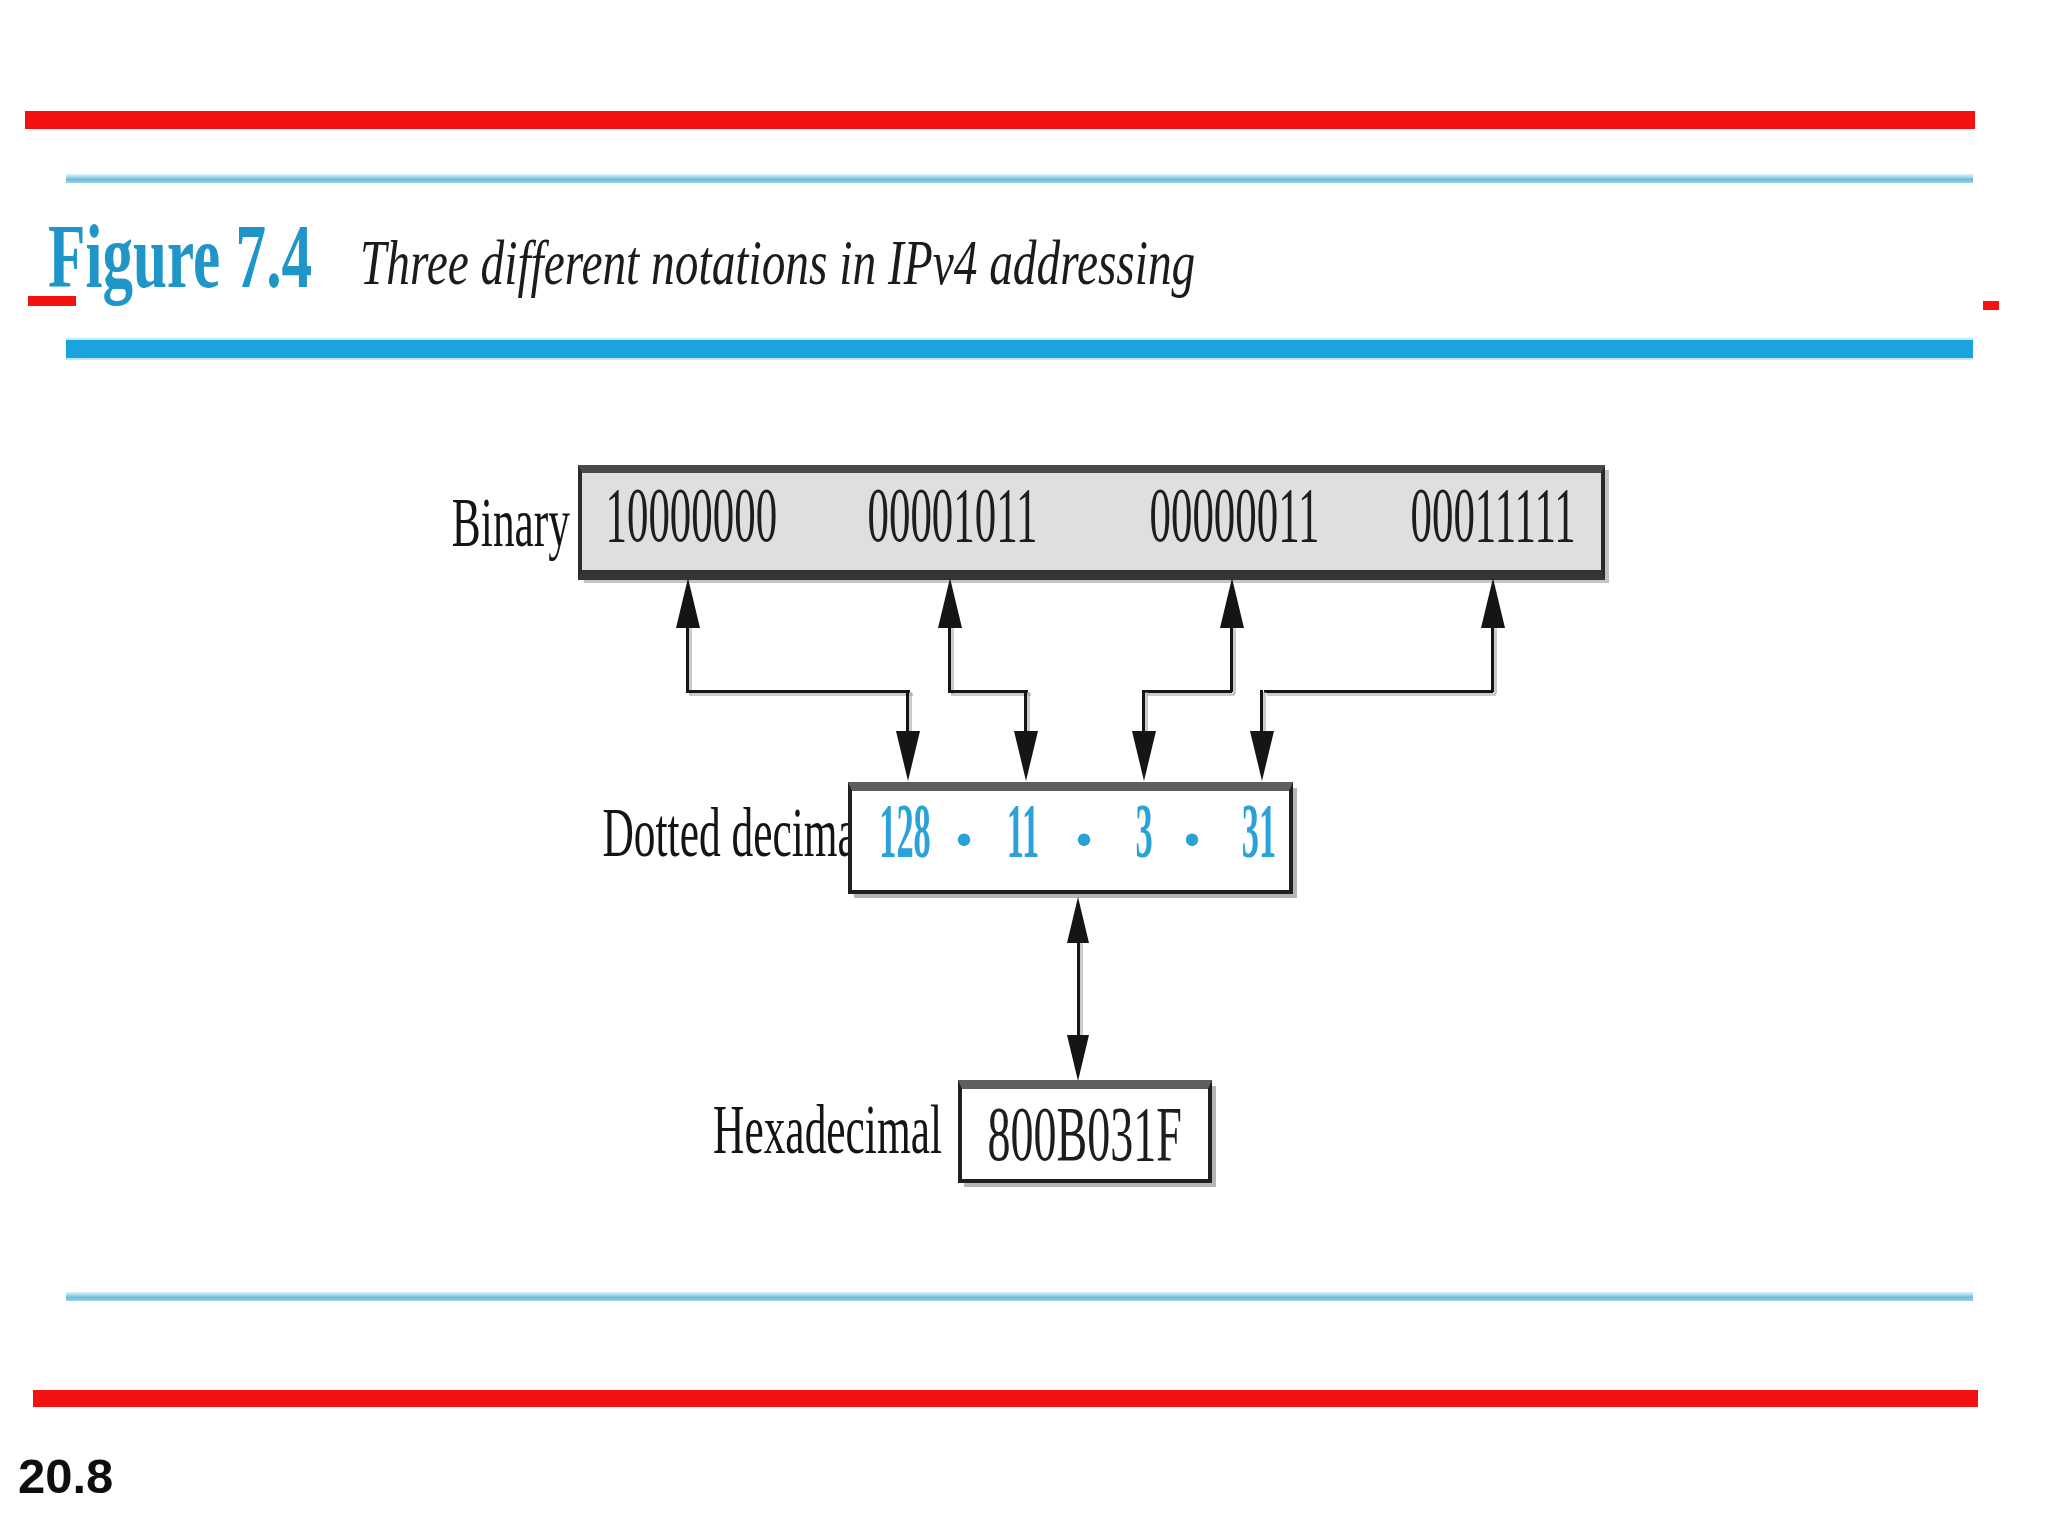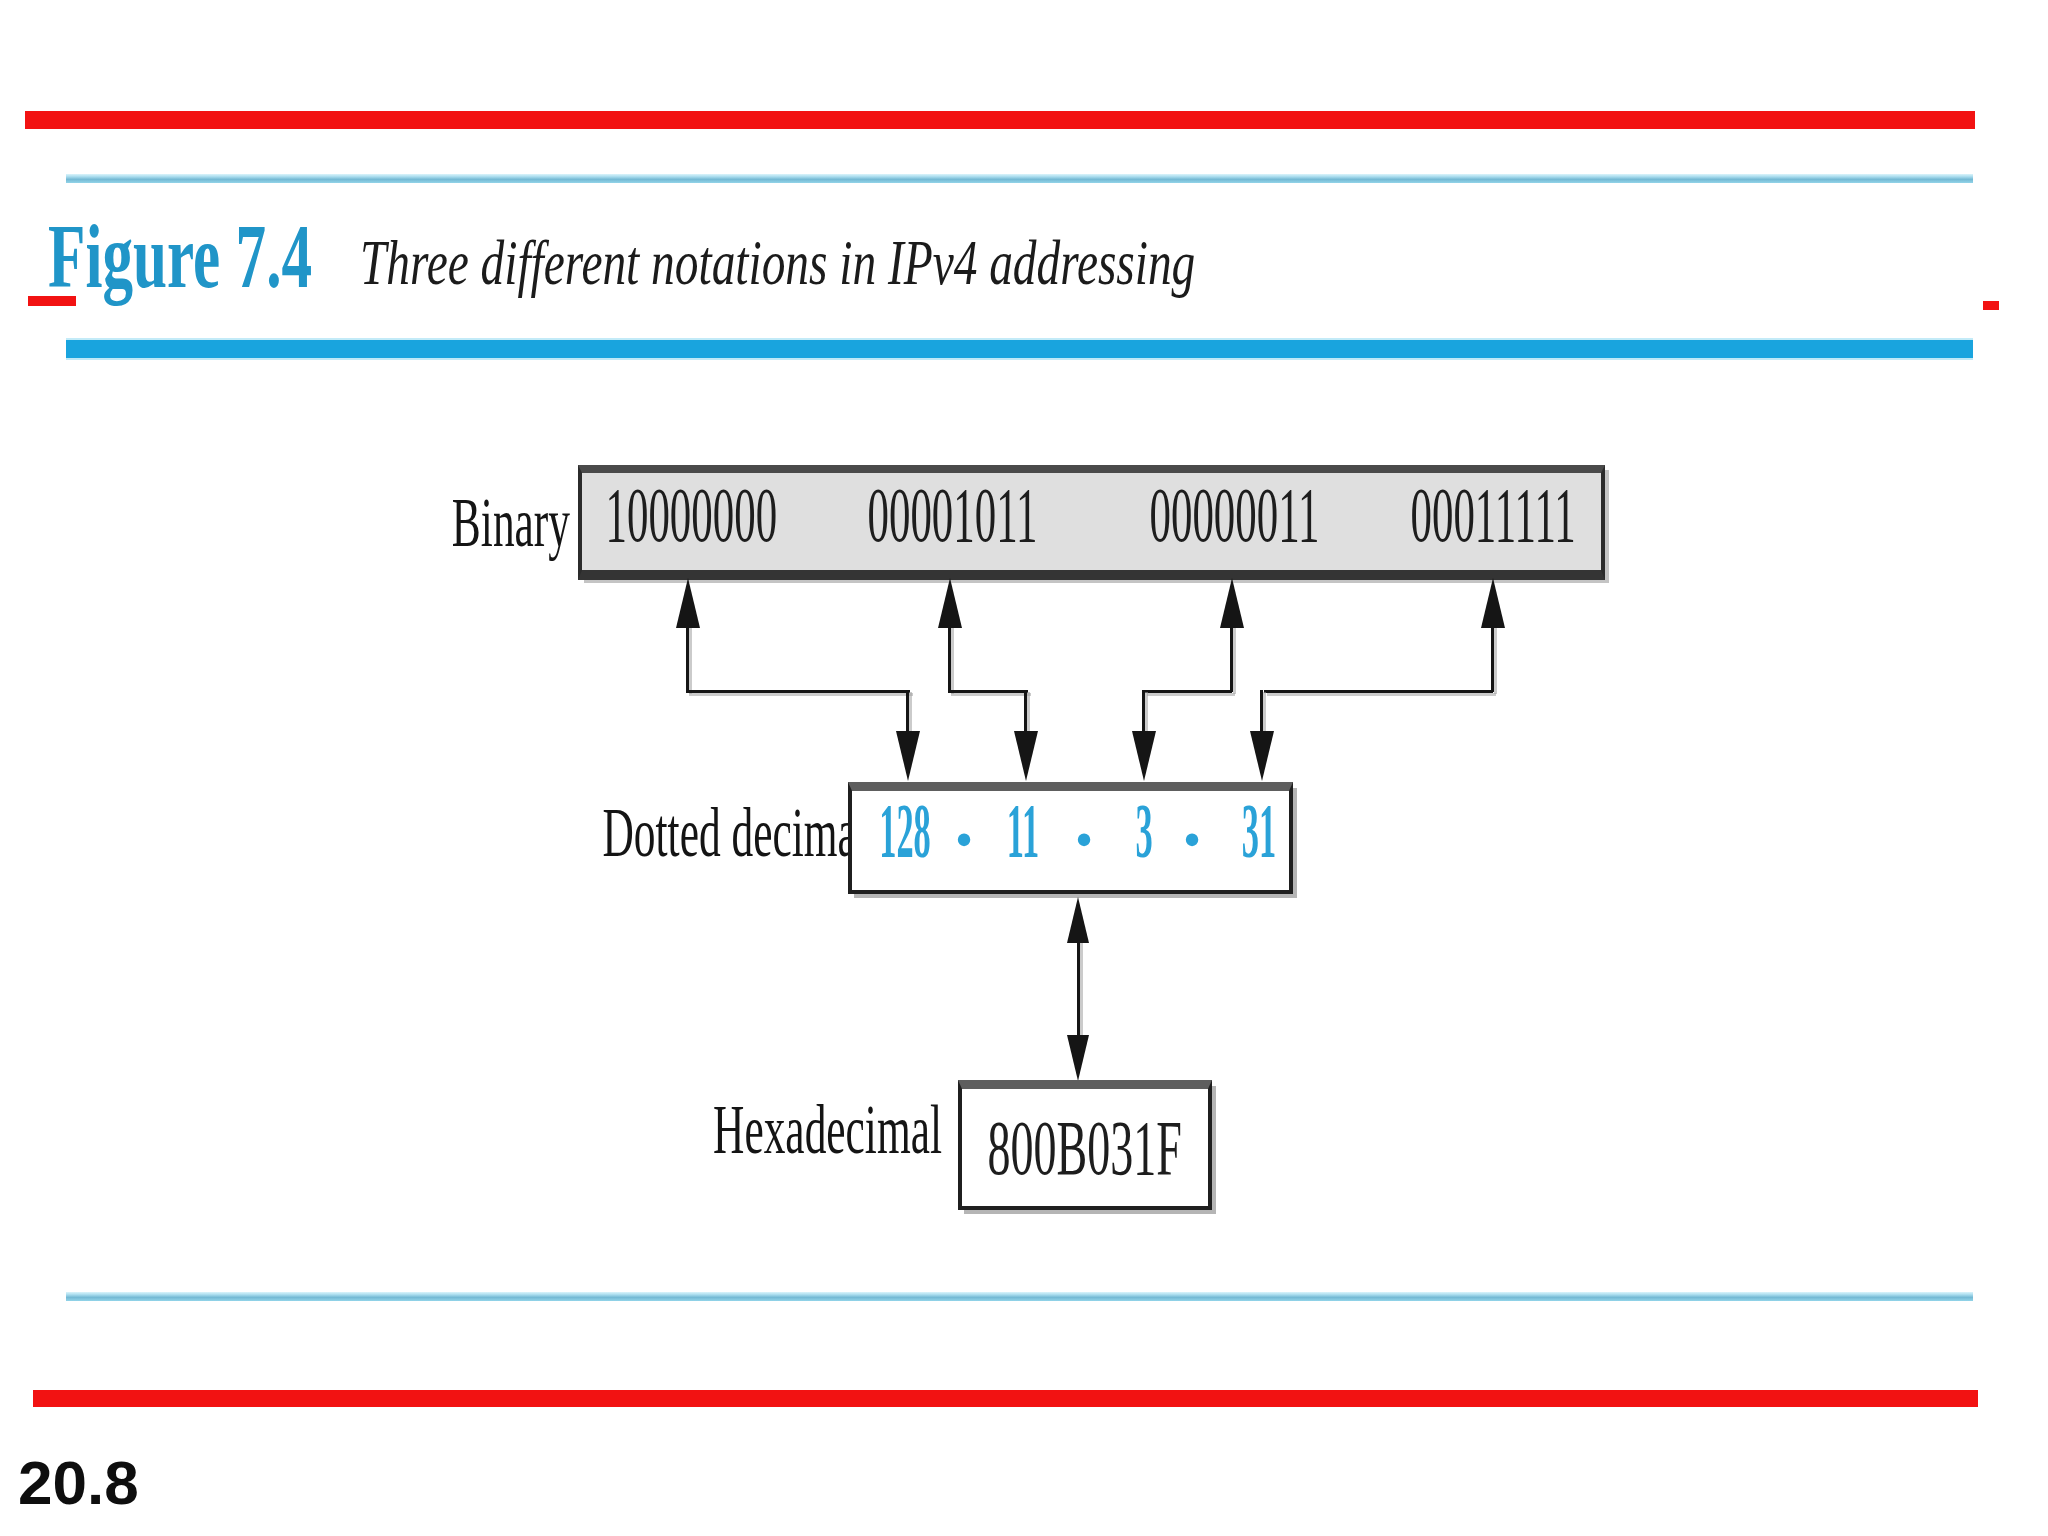--- a/index.html
+++ b/index.html
@@ -46,21 +46,21 @@
   .binary-box{
     left:578px;top:465px;width:1027px;height:115px;background:var(--binary-box-fill);
     border:4px solid #2b2b2b;border-top:8px solid #4a4a4a;border-bottom:10px solid #343434;
     box-shadow:5px 4px 0 -1px #c4c4c4;
   }
   .white-box{
     background:#ffffff;border:4px solid #1f1f1f;border-top:9px solid #5e5e5e;
     box-shadow:5px 5px 0 -1px #b5b5b5;
   }
   .dotted-box{left:848px;top:782px;width:445px;height:112px;}
-  .hex-box{left:958px;top:1080px;width:254px;height:130px;display:flex;align-items:center;justify-content:center;}
+  .hex-box{left:958px;top:1080px;width:254px;height:103px;display:flex;align-items:center;justify-content:center;}
   
   .octet{
     position:absolute;top:476px;width:300px;text-align:center;font-size:78px;line-height:1;
     color:#1d1d1d;transform:scaleX(.55);transform-origin:center top;white-space:nowrap;
   }
   .dd-val{
     position:absolute;top:792px;width:200px;text-align:center;font-size:78px;line-height:1;font-weight:bold;
     color:var(--value-blue);transform:scaleX(.44);transform-origin:center top;white-space:nowrap;
   }
   .dd-dot{
@@ -81,21 +81,21 @@
   .head-down{
     position:absolute;width:0;height:0;
     border-left:12px solid transparent;border-right:12px solid transparent;
     border-top:50px solid var(--line-black);
   }
   .head-up.small{border-left-width:11px;border-right-width:11px;border-bottom-width:46px;}
   .head-down.small{border-left-width:11px;border-right-width:11px;border-top-width:46px;}
   
   .slide-number{
     position:absolute;left:18px;top:1452px;font-family:"Liberation Sans",sans-serif;
-    font-weight:bold;font-size:62px;line-height:1;color:#0e0e0e;
+    font-weight:bold;font-size:49px;line-height:1;color:#0e0e0e;
   }
 </style>
 </head>
 <body>
 
 <div class="slide">
 
   <div class="bar-red" style="left:25px;top:111px;width:1950px;height:18px;"></div>
   <div class="rule-thin" style="left:66px;top:174px;width:1907px;"></div>
 

